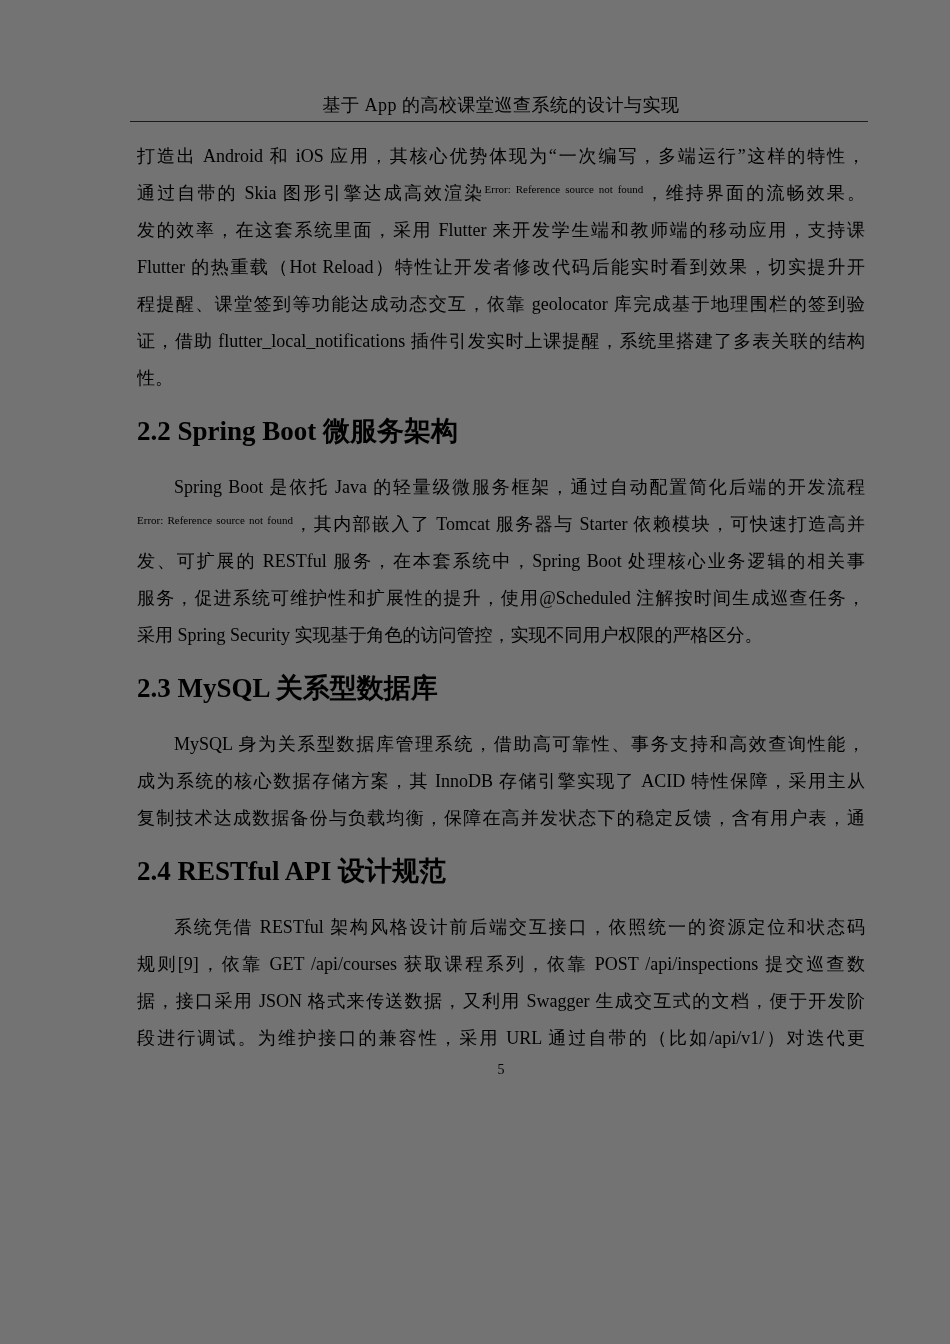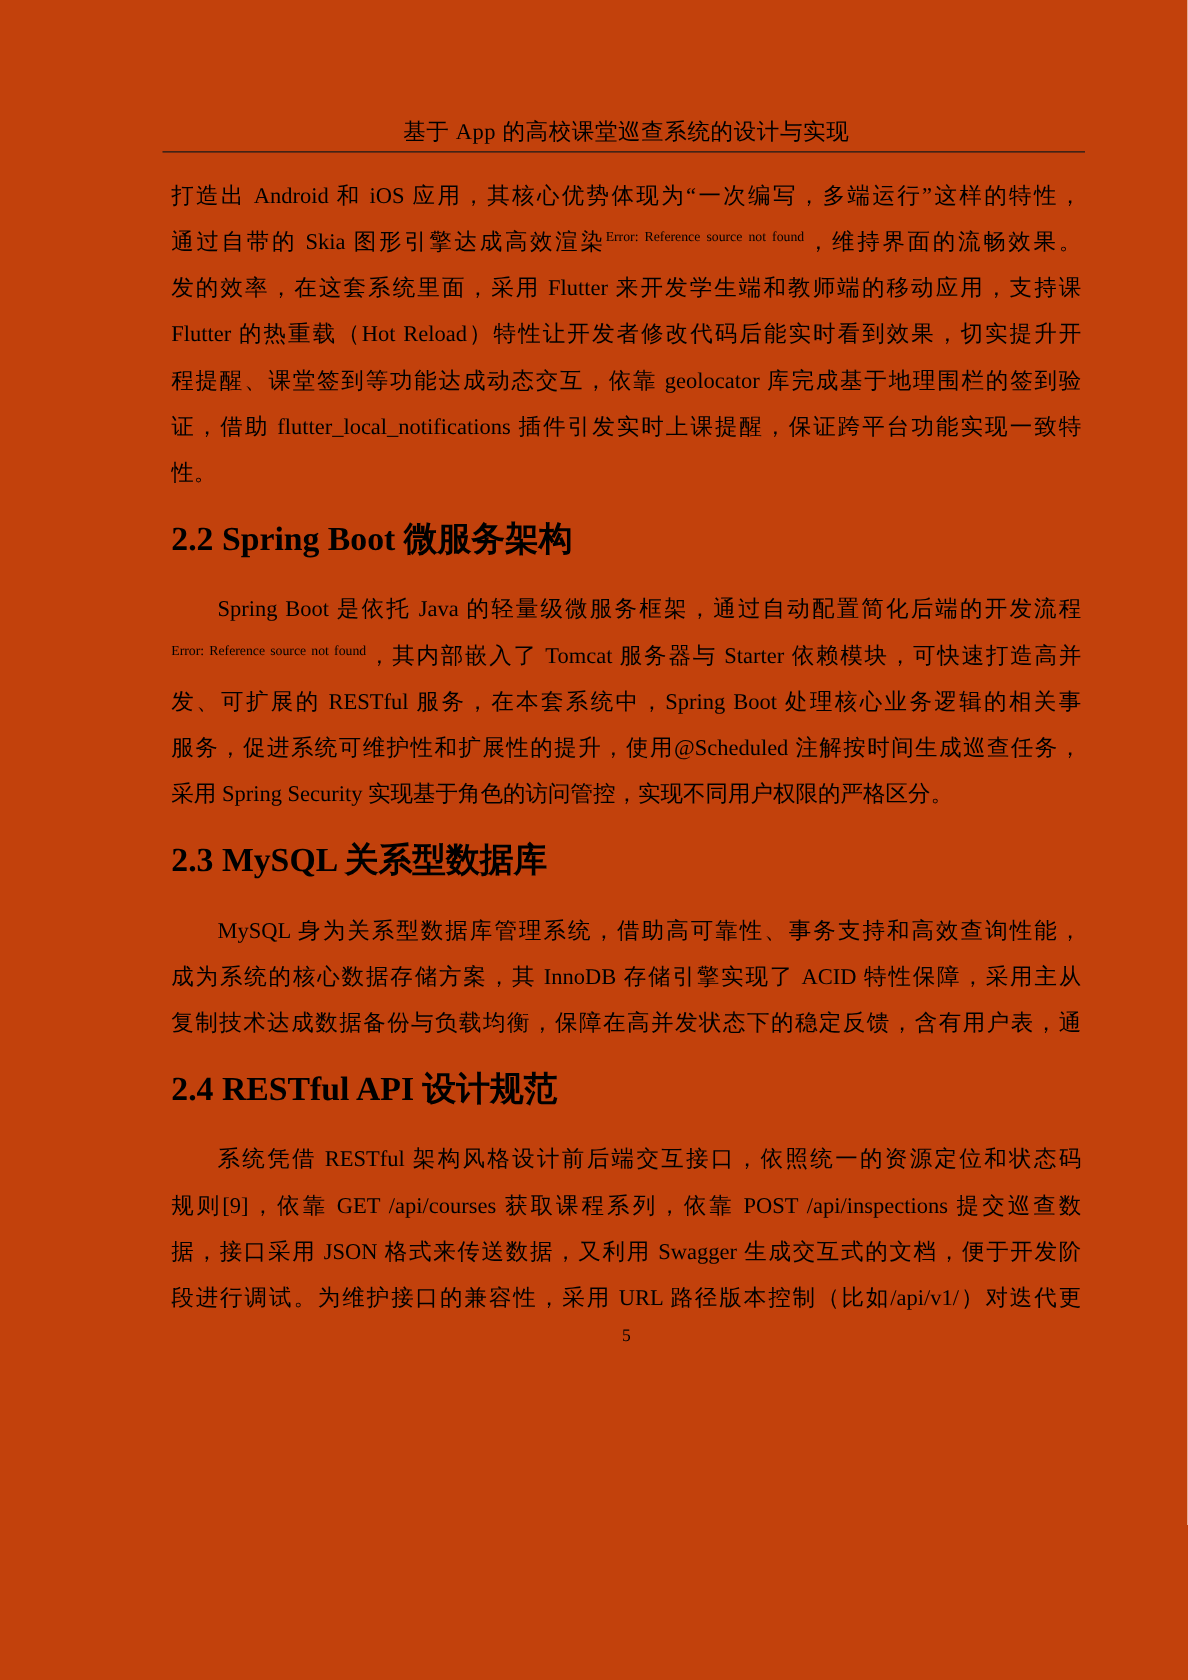--- a/index.html
+++ b/index.html
@@ -4,21 +4,21 @@
 <style>
   html, body {
     margin: 0;
     padding: 0;
     background: #ffffff;
   }
   .page {
     position: relative;
     width: 950px;
     height: 1344px;
-    background: #c2410c;
+    background: #737373;
     color: #000000;
     font-family: "Liberation Serif", "DejaVu Serif", serif;
     overflow: hidden;
   }
   .content {
     position: absolute;
     left: 137px;
     top: 0;
     width: 728px;
   }
@@ -98,21 +98,21 @@
       <hr class="header-rule">
     </div>
 
     <div class="doc-body">
         <div class="paragraph">
           <div class="line just"><span>打造出 Android 和 iOS 应用，其核心优势体现为“一次编写，多端运行”这样的特性，</span></div>
           <div class="line just"><span>通过自带的 Skia 图形引擎达成高效渲染</span><sup class="ref-error">Error: Reference source not found</sup><span>，维持界面的流畅效果。</span></div>
           <div class="line just"><span>发的效率，在这套系统里面，采用 Flutter 来开发学生端和教师端的移动应用，支持课</span></div>
           <div class="line just"><span>Flutter 的热重载（Hot Reload）特性让开发者修改代码后能实时看到效果，切实提升开</span></div>
           <div class="line just"><span>程提醒、课堂签到等功能达成动态交互，依靠 geolocator 库完成基于地理围栏的签到验</span></div>
-          <div class="line just"><span>证，借助 flutter_local_notifications 插件引发实时上课提醒，保证跨平台功能实现一致特</span></div>
+          <div class="line just"><span>证，借助 flutter_local_notifications 插件引发实时上课提醒，系统里搭建了多表关联的结构</span></div>
           <div class="line"><span>性。</span></div>
         </div>
         <h2 class="heading">2.2 Spring Boot 微服务架构</h2>
         <div class="paragraph">
           <div class="line just indent"><span>Spring Boot 是依托 Java 的轻量级微服务框架，通过自动配置简化后端的开发流程</span></div>
           <div class="line just"><sup class="ref-error">Error: Reference source not found</sup><span>，其内部嵌入了 Tomcat 服务器与 Starter 依赖模块，可快速打造高并</span></div>
           <div class="line just"><span>发、可扩展的 RESTful 服务，在本套系统中，Spring Boot 处理核心业务逻辑的相关事</span></div>
           <div class="line just"><span>服务，促进系统可维护性和扩展性的提升，使用@Scheduled 注解按时间生成巡查任务，</span></div>
           <div class="line"><span>采用 Spring Security 实现基于角色的访问管控，实现不同用户权限的严格区分。</span></div>
         </div>
@@ -120,21 +120,21 @@
         <div class="paragraph">
           <div class="line just indent"><span>MySQL 身为关系型数据库管理系统，借助高可靠性、事务支持和高效查询性能，</span></div>
           <div class="line just"><span>成为系统的核心数据存储方案，其 InnoDB 存储引擎实现了 ACID 特性保障，采用主从</span></div>
           <div class="line just"><span>复制技术达成数据备份与负载均衡，保障在高并发状态下的稳定反馈，含有用户表，通</span></div>
         </div>
         <h2 class="heading">2.4 RESTful API 设计规范</h2>
         <div class="paragraph">
           <div class="line just indent"><span>系统凭借 RESTful 架构风格设计前后端交互接口，依照统一的资源定位和状态码</span></div>
           <div class="line just"><span>规则[9]，依靠 GET /api/courses 获取课程系列，依靠 POST /api/inspections 提交巡查数</span></div>
           <div class="line just"><span>据，接口采用 JSON 格式来传送数据，又利用 Swagger 生成交互式的文档，便于开发阶</span></div>
-          <div class="line just"><span>段进行调试。为维护接口的兼容性，采用 URL 路径版本控制（比如/api/v1/）对迭代更</span></div>
+          <div class="line just"><span>段进行调试。为维护接口的兼容性，采用 URL 通过自带的（比如/api/v1/）对迭代更</span></div>
         </div>
       </div>
 
     <div class="footer">
       <span>5</span>
     </div>
 
   </div>
 </div>
 

